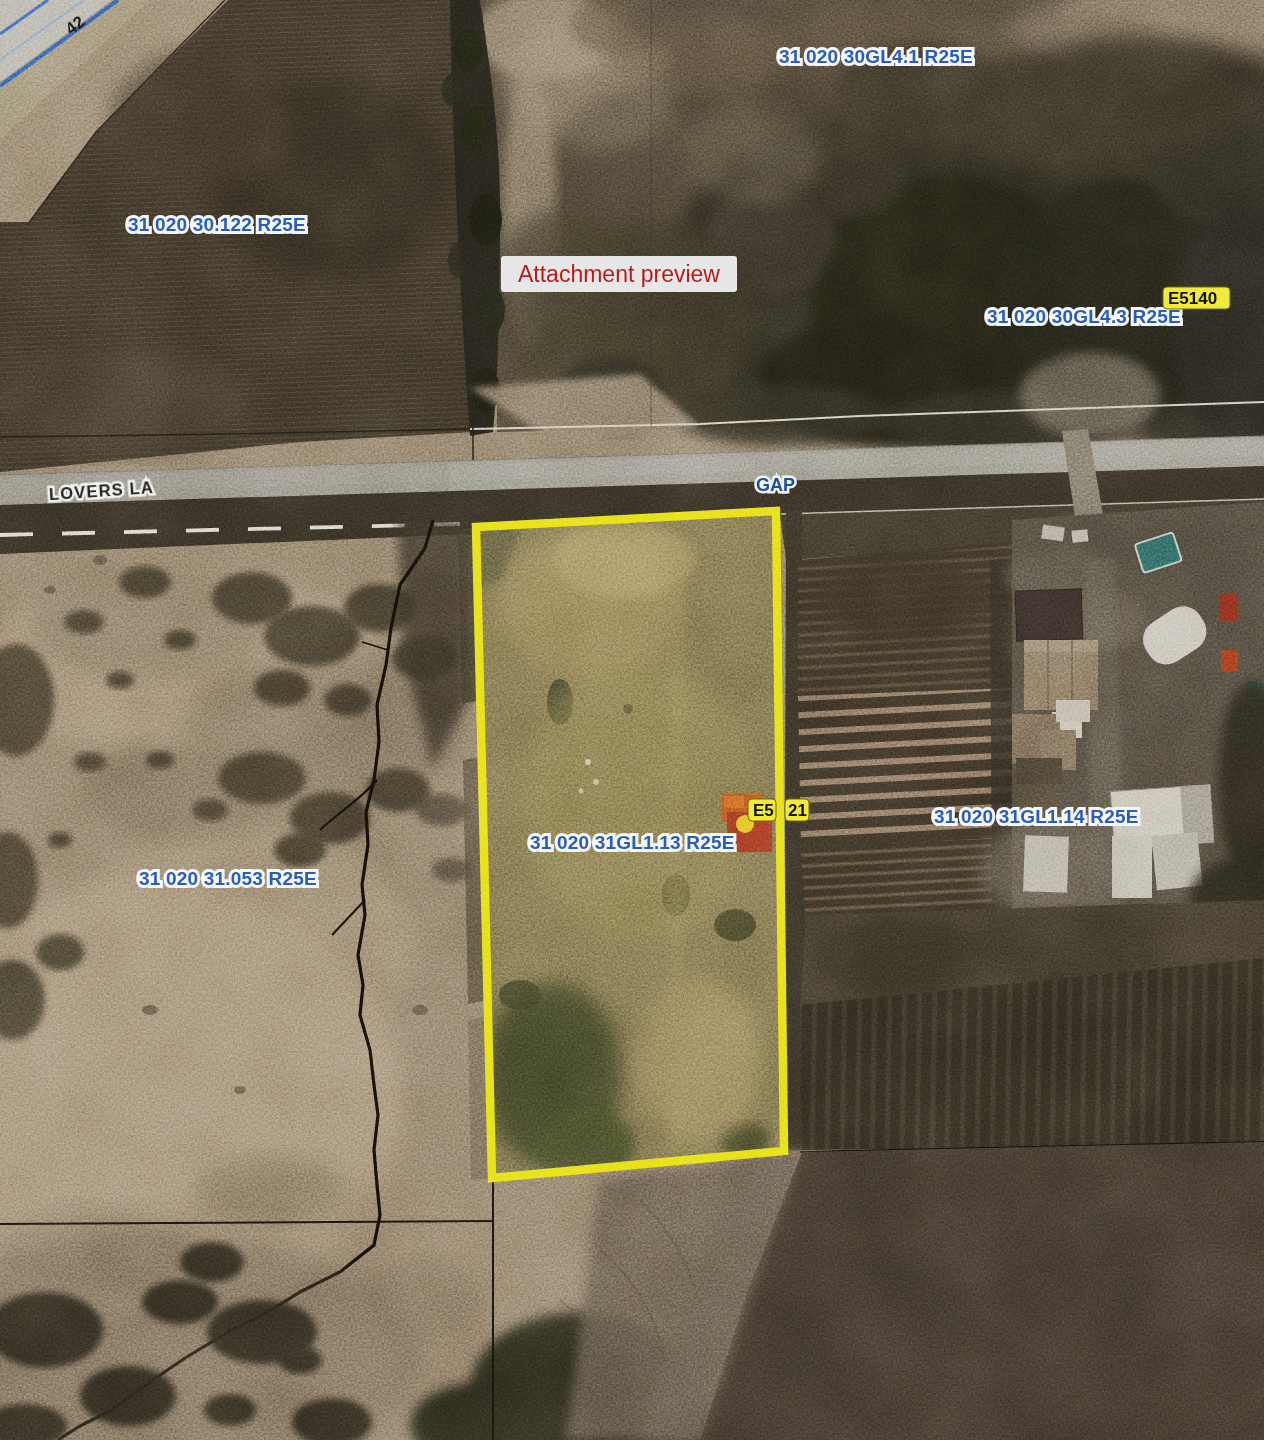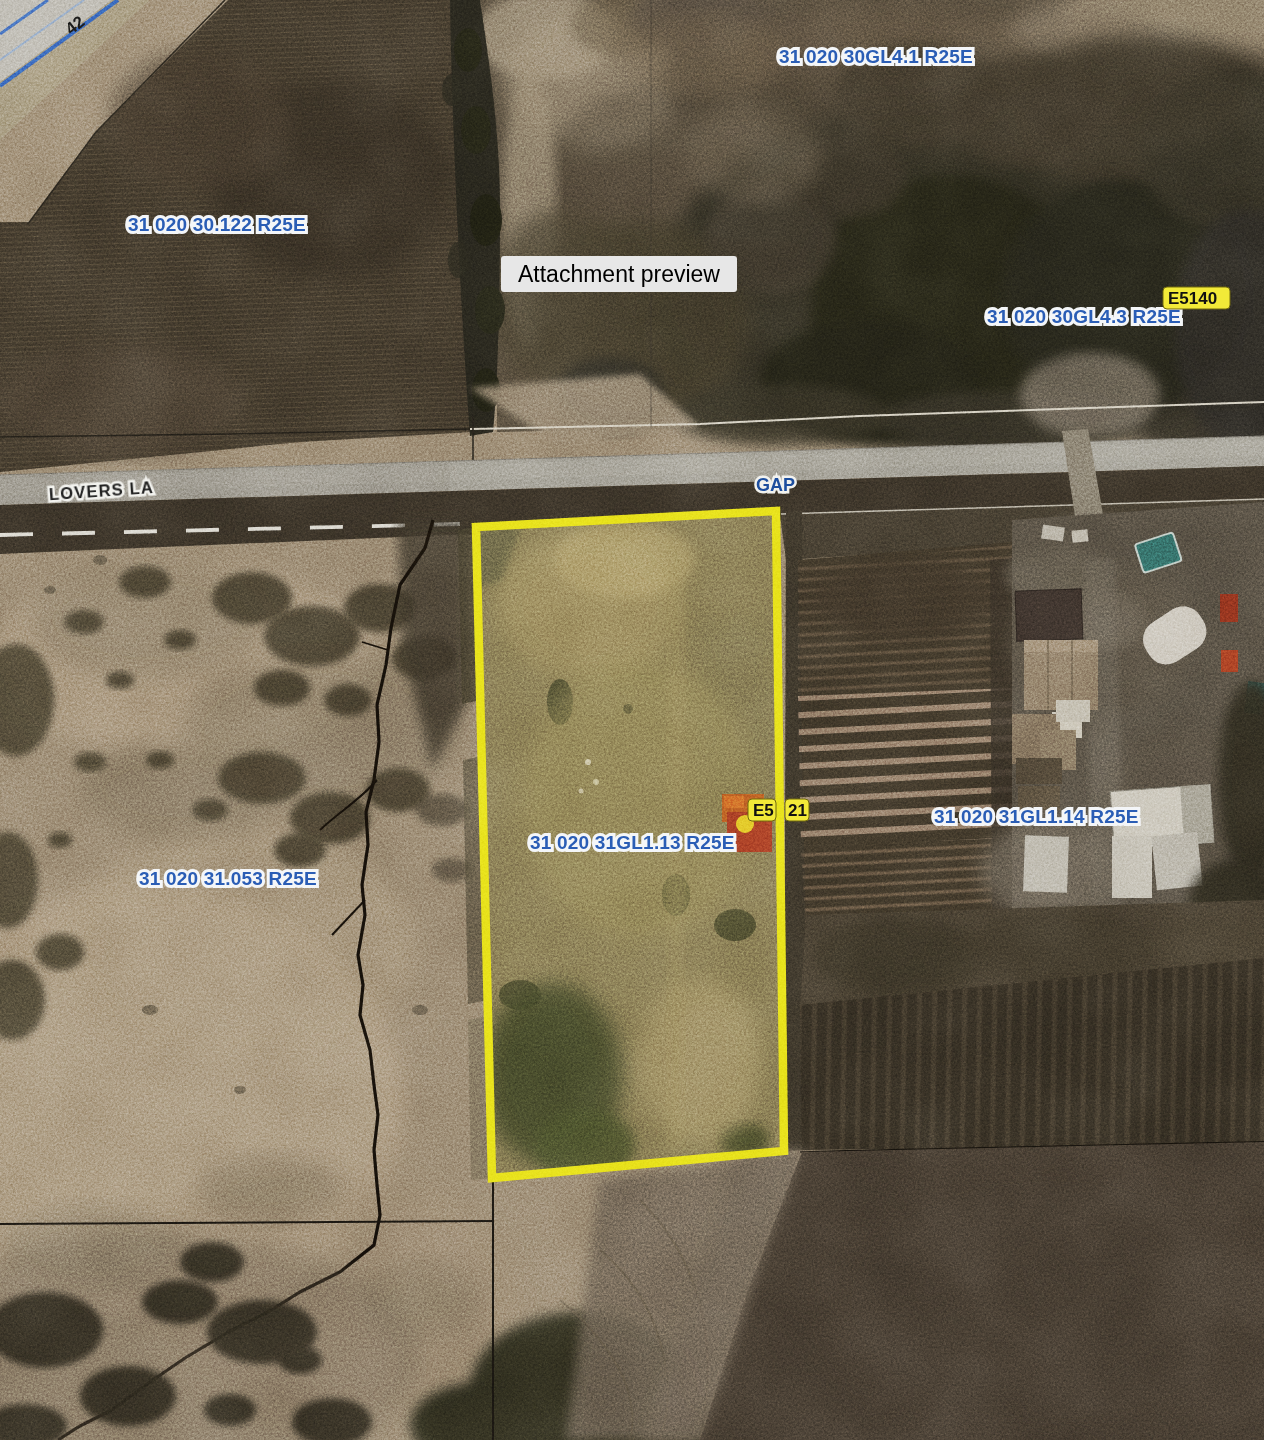--- a/index.html
+++ b/index.html
@@ -443,14 +443,14 @@
         <rect x="748" y="799" width="28" height="22" rx="4" fill="#f2ea38" stroke="#70680f" stroke-width="1"></rect>
         <text x="753" y="816" class="lbl" font-size="17" fill="#111">E5</text>
       </g>
 
 <g>
         <rect x="785" y="799" width="24" height="22" rx="4" fill="#f2ea38" stroke="#70680f" stroke-width="1"></rect>
         <text x="788" y="816" class="lbl" font-size="17" fill="#111">21</text>
       </g>
 </svg>
 
-<div style="position:absolute;left:501px;top:256px;width:236px;height:36px;background:#e7e7e7;border-radius:3px;color:#000000;font-size:23px;line-height:36px;text-align:center;font-family:'Liberation Sans',sans-serif;">Attachment preview</div>
+<div style="position:absolute;left:501px;top:256px;width:236px;height:36px;background:#e7e7e7;border-radius:3px;color:#b91c1c;font-size:23px;line-height:36px;text-align:center;font-family:'Liberation Sans',sans-serif;">Attachment preview</div>
 </div>
 
 </body></html>

